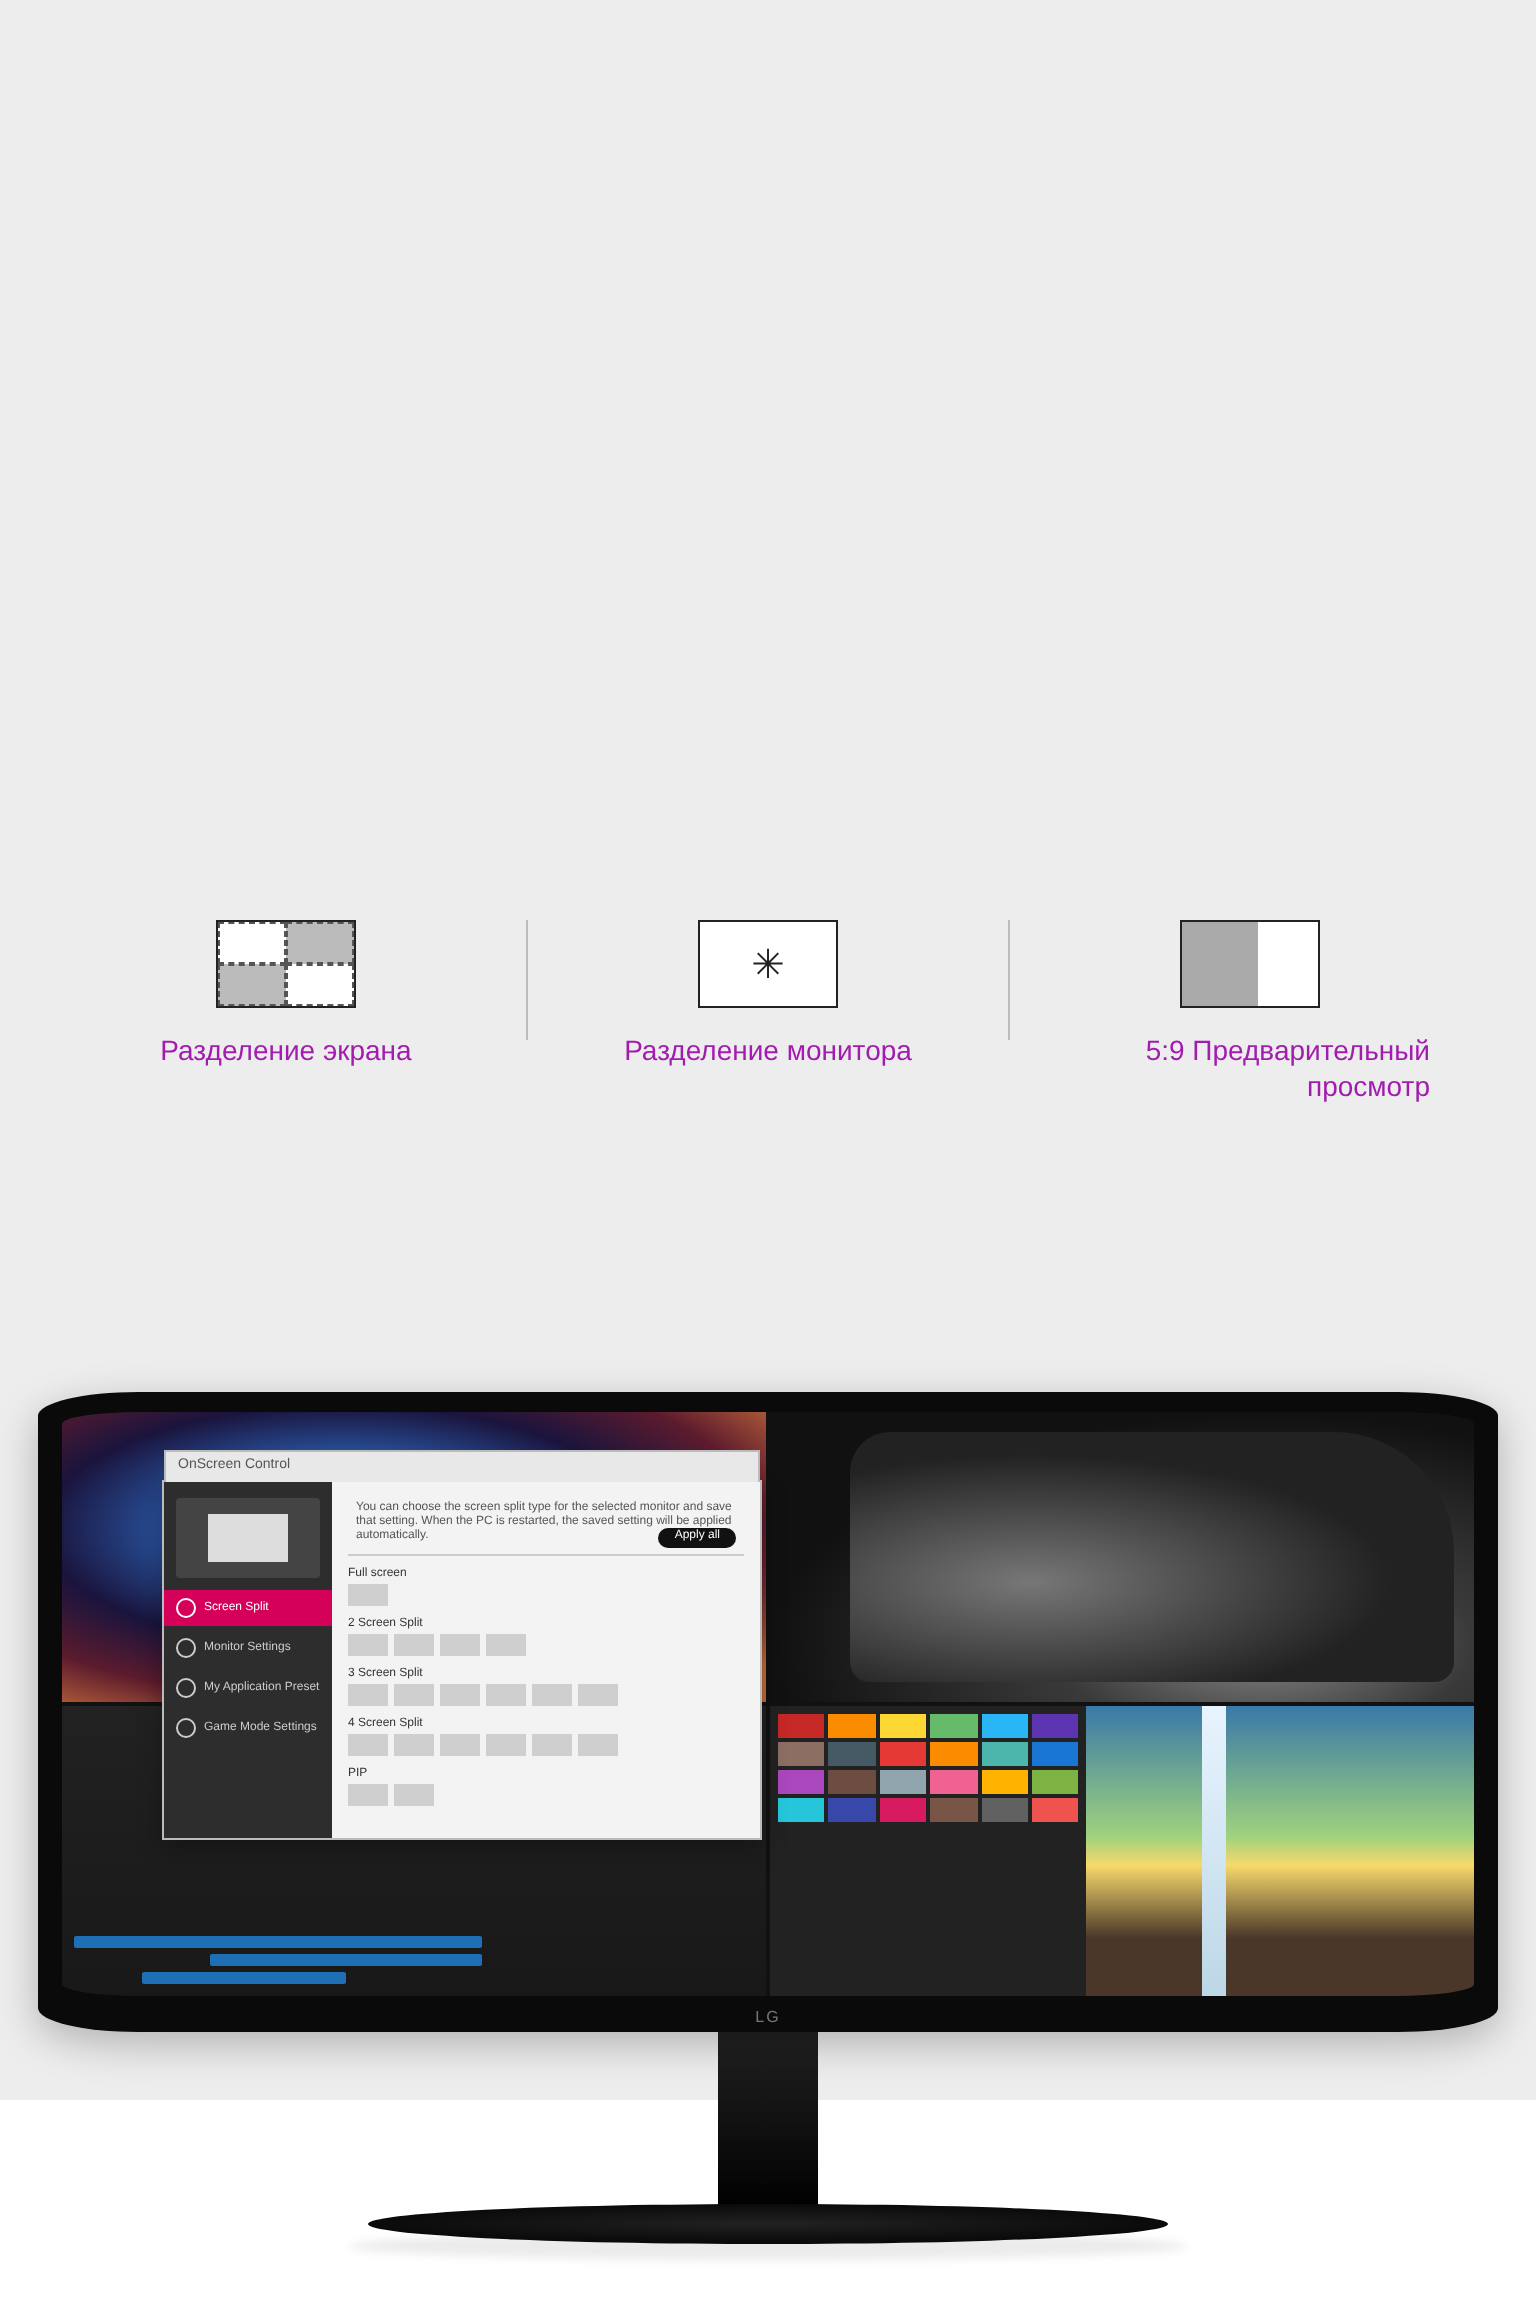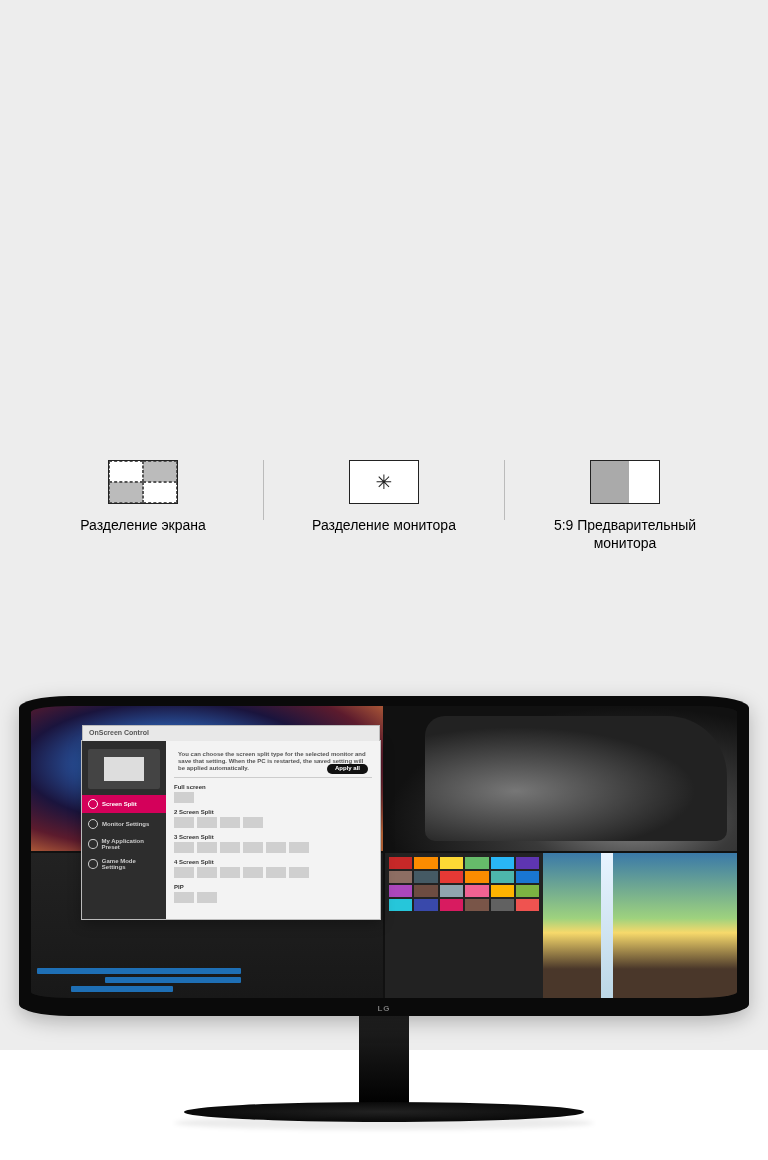--- a/index.html
+++ b/index.html
@@ -41,22 +41,22 @@
     height: 44px;
     border: 1px solid #222;
     display: flex;
     align-items: center;
     justify-content: center;
     background: #fff;
     margin-bottom: 12px;
   }
   .feature .label {
     font-size: 14px;
-    color: #000000;
-    text-align: center;
+    color: #a21caf;
+    text-align: right;
     line-height: 1.3;
   }
   .divider {
     width: 1px;
     height: 60px;
     background: #bbb;
     margin: 0 20px;
   }
 
   
@@ -81,21 +81,20 @@
   
   .monitor-wrap {
     position: absolute;
     bottom: 30px;
     left: 50%;
     transform: translateX(-50%);
     width: 730px;
     display: flex;
     flex-direction: column;
     align-items: center;
-    font-weight: bold;
   }
   .bezel {
     width: 730px;
     height: 320px;
     background: #0a0a0a;
     border-radius: 50px / 12px;
     padding: 10px 12px 18px 12px;
     box-shadow: 0 6px 20px rgba(0,0,0,0.25);
     position: relative;
   }
@@ -268,21 +267,21 @@
 
   <div class="divider"></div>
 
   <div class="feature">
     <div class="icon-box">
       <div class="preview-box">
           <div class="preview-fill"></div>
           <div class="preview-blank"></div>
         </div>
     </div>
-    <div class="label">5:9 Предварительный монитора</div>
+    <div class="label">5:9 Предварительный просмотр</div>
   </div>
 </div>
 
 <div class="monitor-wrap">
   <div class="bezel">
     <div class="screen">
       <div class="quad q1"></div>
       <div class="quad q2"></div>
       <div class="quad q3">
         <div class="timeline">

